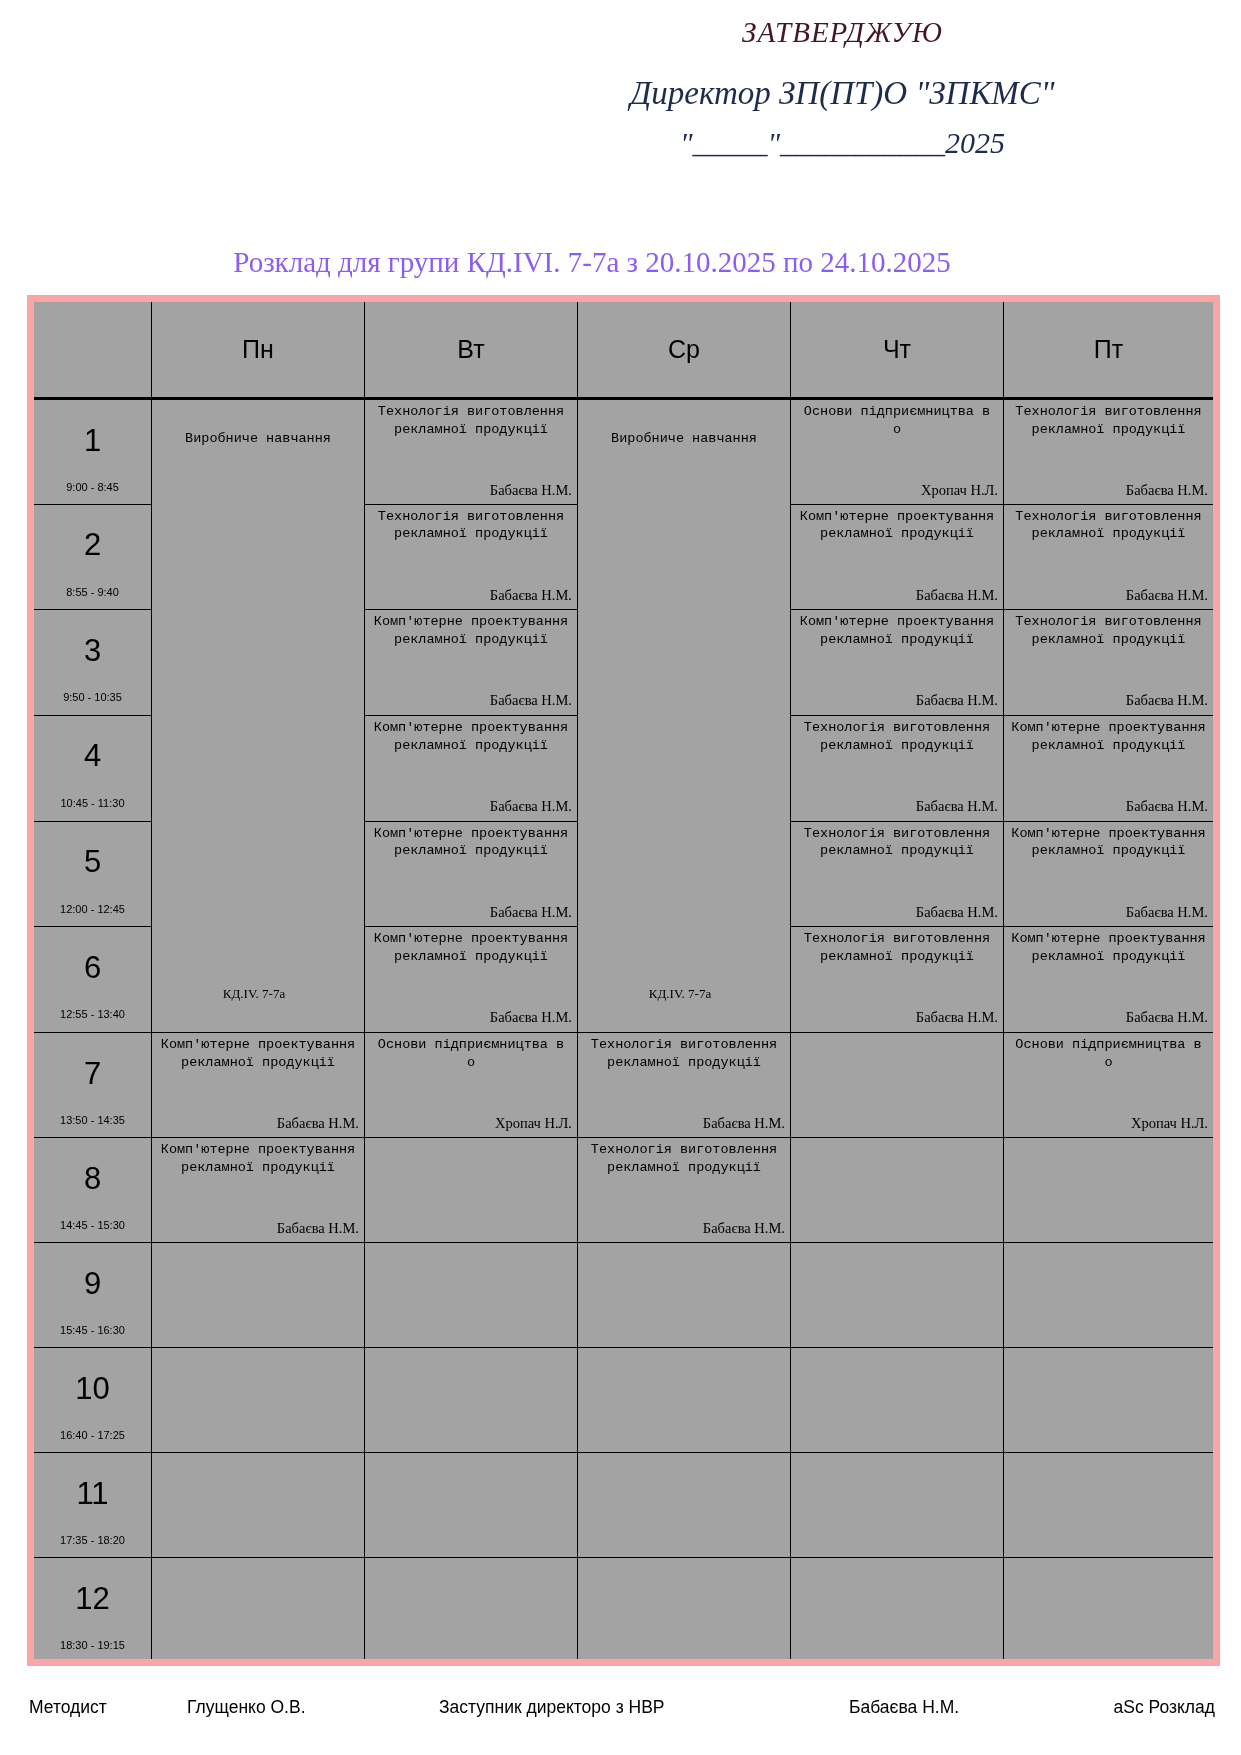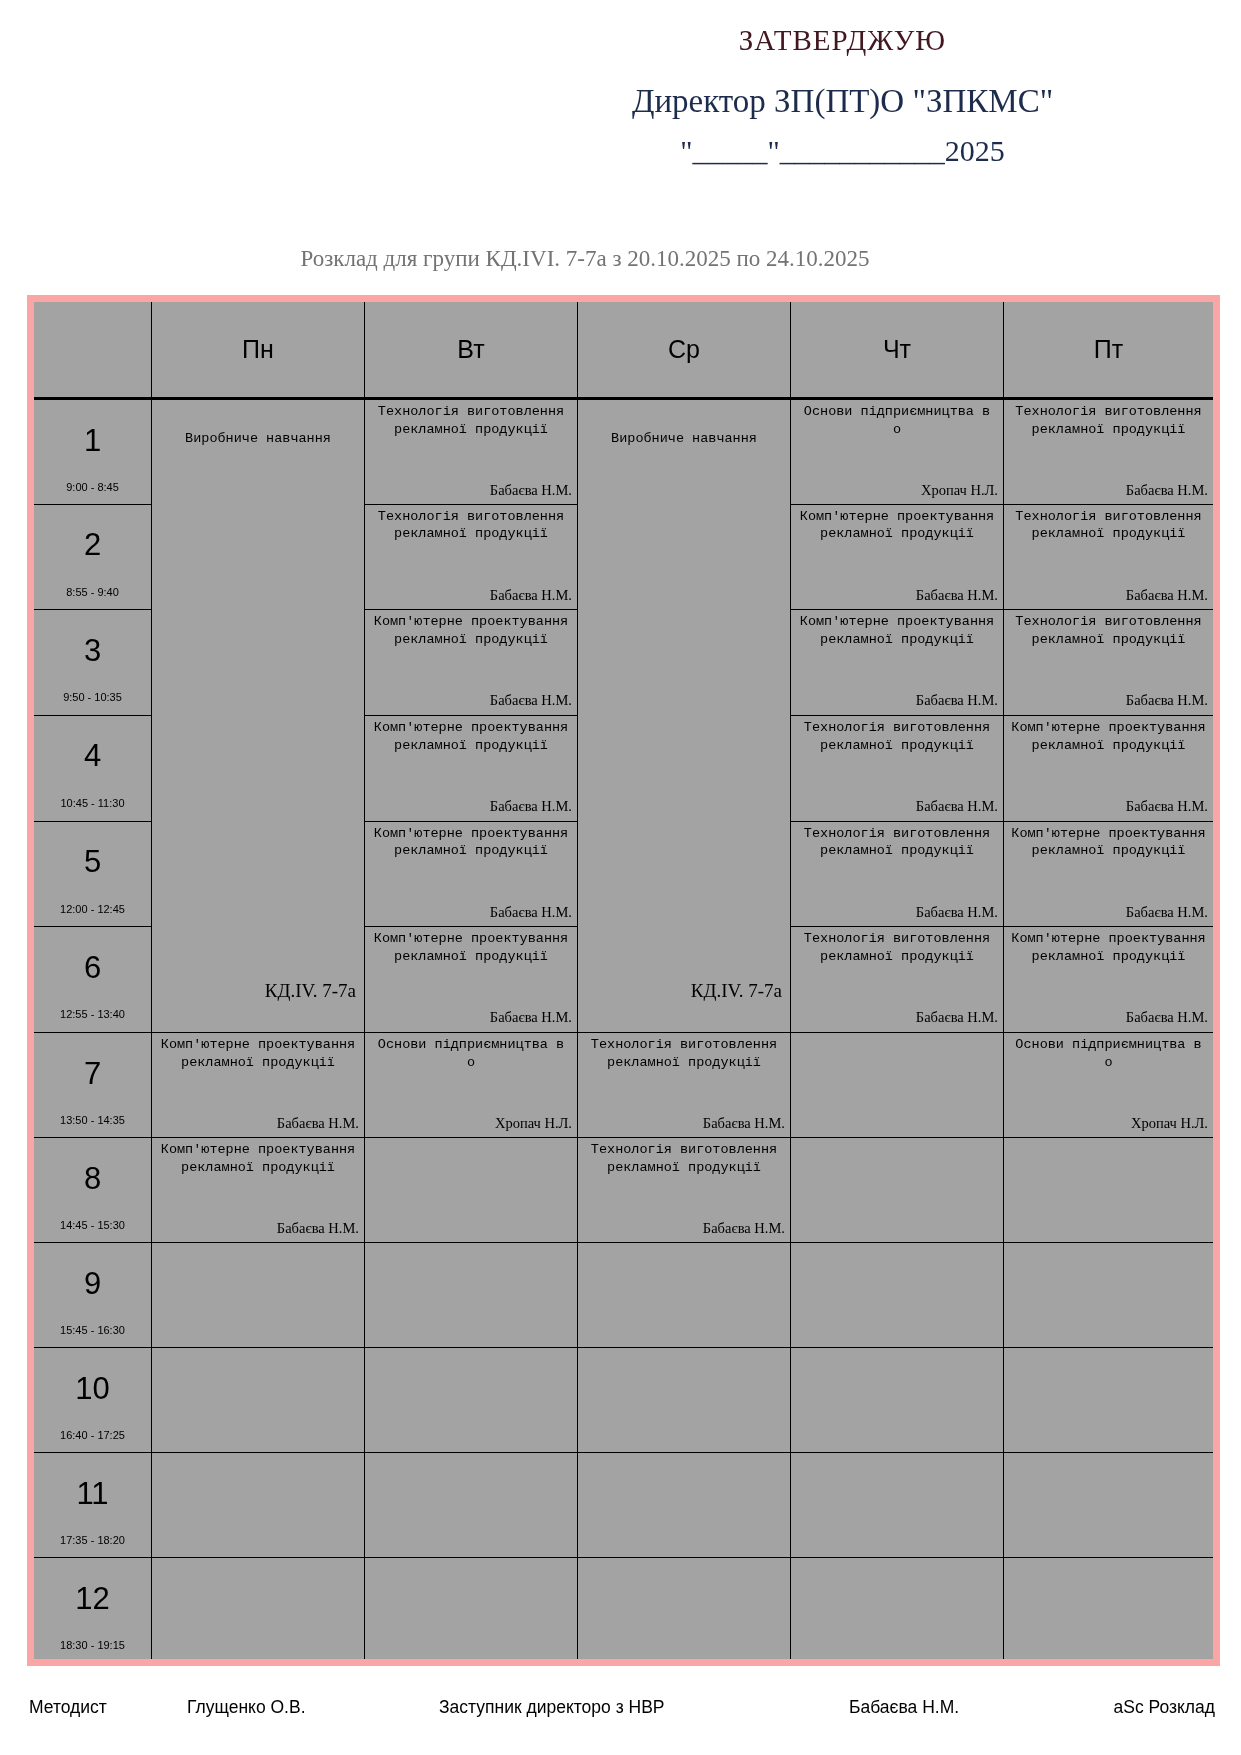--- a/index.html
+++ b/index.html
@@ -6,38 +6,39 @@
   html,body { background:#ffffff; }
   body {
     position:relative;
     width:1241px; height:1755px;
     font-family:"Liberation Serif","DejaVu Serif",serif;
     color:#000;
     overflow:hidden;
   }
   
   .approval {
-    position:absolute; top:24px; left:555px; width:575px;
+    position:absolute; top:16px; left:555px; width:575px;
     text-align:center;
+    font-style:italic;
   }
   .approve-stamp {
     font-size:29px; letter-spacing:1px;
     color:#431722;
     margin-bottom:26px;
   }
   .approval .navy-line { color:#1d2b4d; }
   .director-line { font-size:33px; margin-bottom:14px; white-space:nowrap; }
   .signature-line { font-size:32px; margin-bottom:8px; white-space:nowrap; }
   .date-line { font-size:30px; white-space:nowrap; }
 
   
   .schedule-title {
-    position:absolute; top:246px; left:20px; width:1130px;
+    position:absolute; top:246px; left:27px; width:1130px;
     text-align:center;
-    font-size:23px; color:#737373;
+    font-size:29px; color:#8b5cf6;
     white-space:nowrap;
   }
 
   
   table.tt {
     position:absolute; top:295px; left:27px;
     width:1188px;
     border-collapse:collapse; table-layout:fixed;
     border:7px solid #fca5a5;
     background:#a3a3a3;
@@ -62,21 +63,21 @@
     font-family:"Liberation Sans","DejaVu Sans",sans-serif;
     font-size:11px; text-align:center; padding-bottom:8px;
   }
 
   .cell-wrap { height:101px; display:flex; flex-direction:column; justify-content:space-between; }
   .subj { font-size:13.5px; line-height:1.3; text-align:center; padding:3px 5px 0 5px;font-family:Liberation Mono, monospace; }
   .teach { font-size:14.5px; text-align:right; padding:0 5px 2px 0; }
 
   .merge-wrap { height:632px; display:flex; flex-direction:column; }
   .merge-wrap .subj { padding-top:30px; }
-  .grp { margin-top:auto; font-size:19px; text-align:right; padding:0 8px 30px 0; }
+  .grp { margin-top:auto; font-size:13px; text-align:center; padding:0 8px 30px 0; }
 
   
   .footer {
     position:absolute; top:1697px; left:27px; width:1188px; height:24px;
     font-family:"Liberation Sans","DejaVu Sans",sans-serif;
     font-size:17.5px;
   }
   .footer span { position:absolute; top:0; white-space:nowrap; }
   .f-methodist-label { left:2px; }
   .f-methodist-name { left:160px; }

